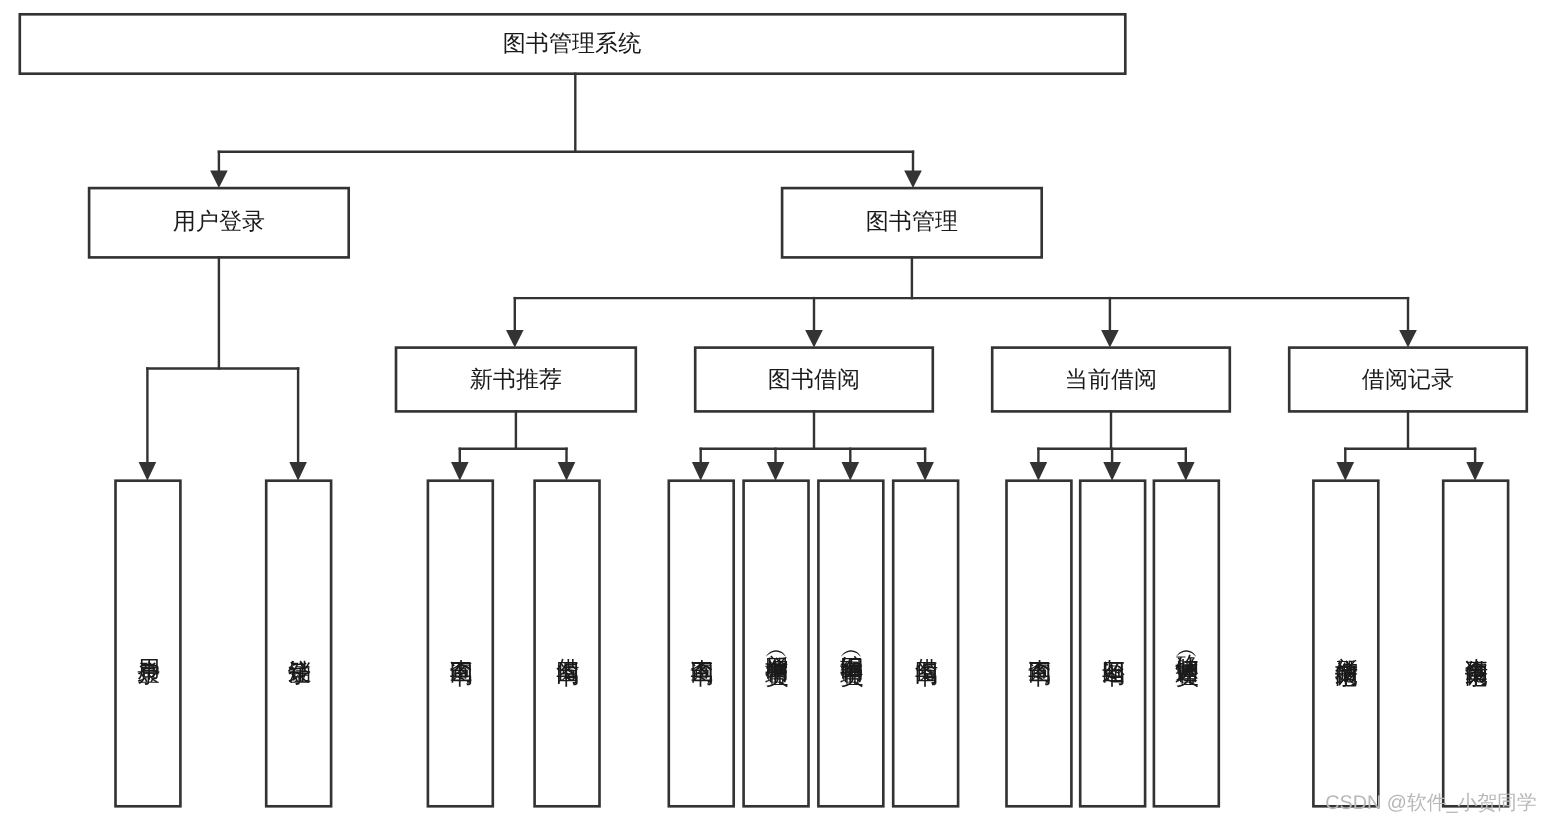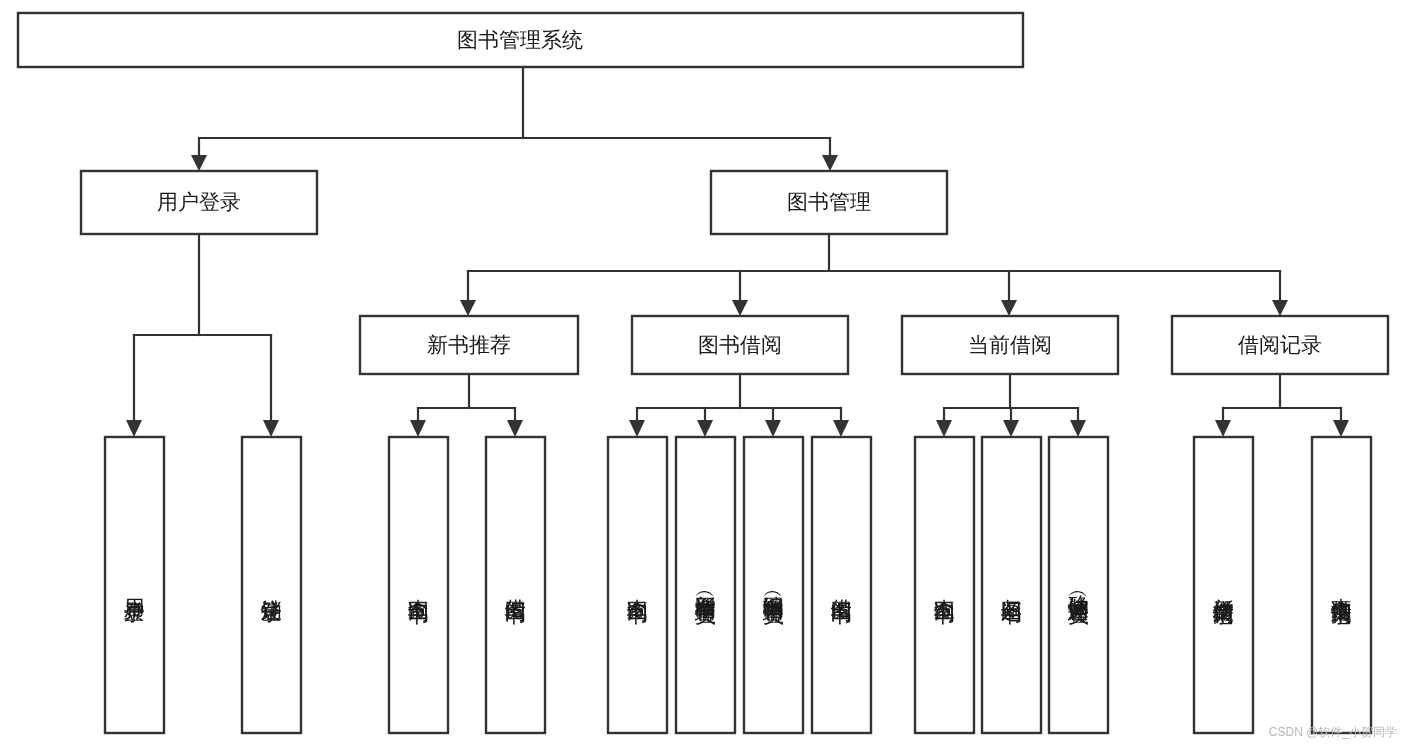--- a/index.html
+++ b/index.html
@@ -66,21 +66,21 @@
     line-height: 1.12;
     color: #1a1a1a;
     letter-spacing: 1.5px;
     white-space: nowrap;
   }
   .watermark {
     position: absolute;
     right: 8px;
     bottom: 6px;
     font-family: "Liberation Sans", "DejaVu Sans", sans-serif;
-    font-size: 12px;
+    font-size: 18px;
     color: #b8b8b8;
     white-space: nowrap;
     pointer-events: none;
   }
 </style>
 </head>
 <body>
 
 <div id="diagram-root">
 

